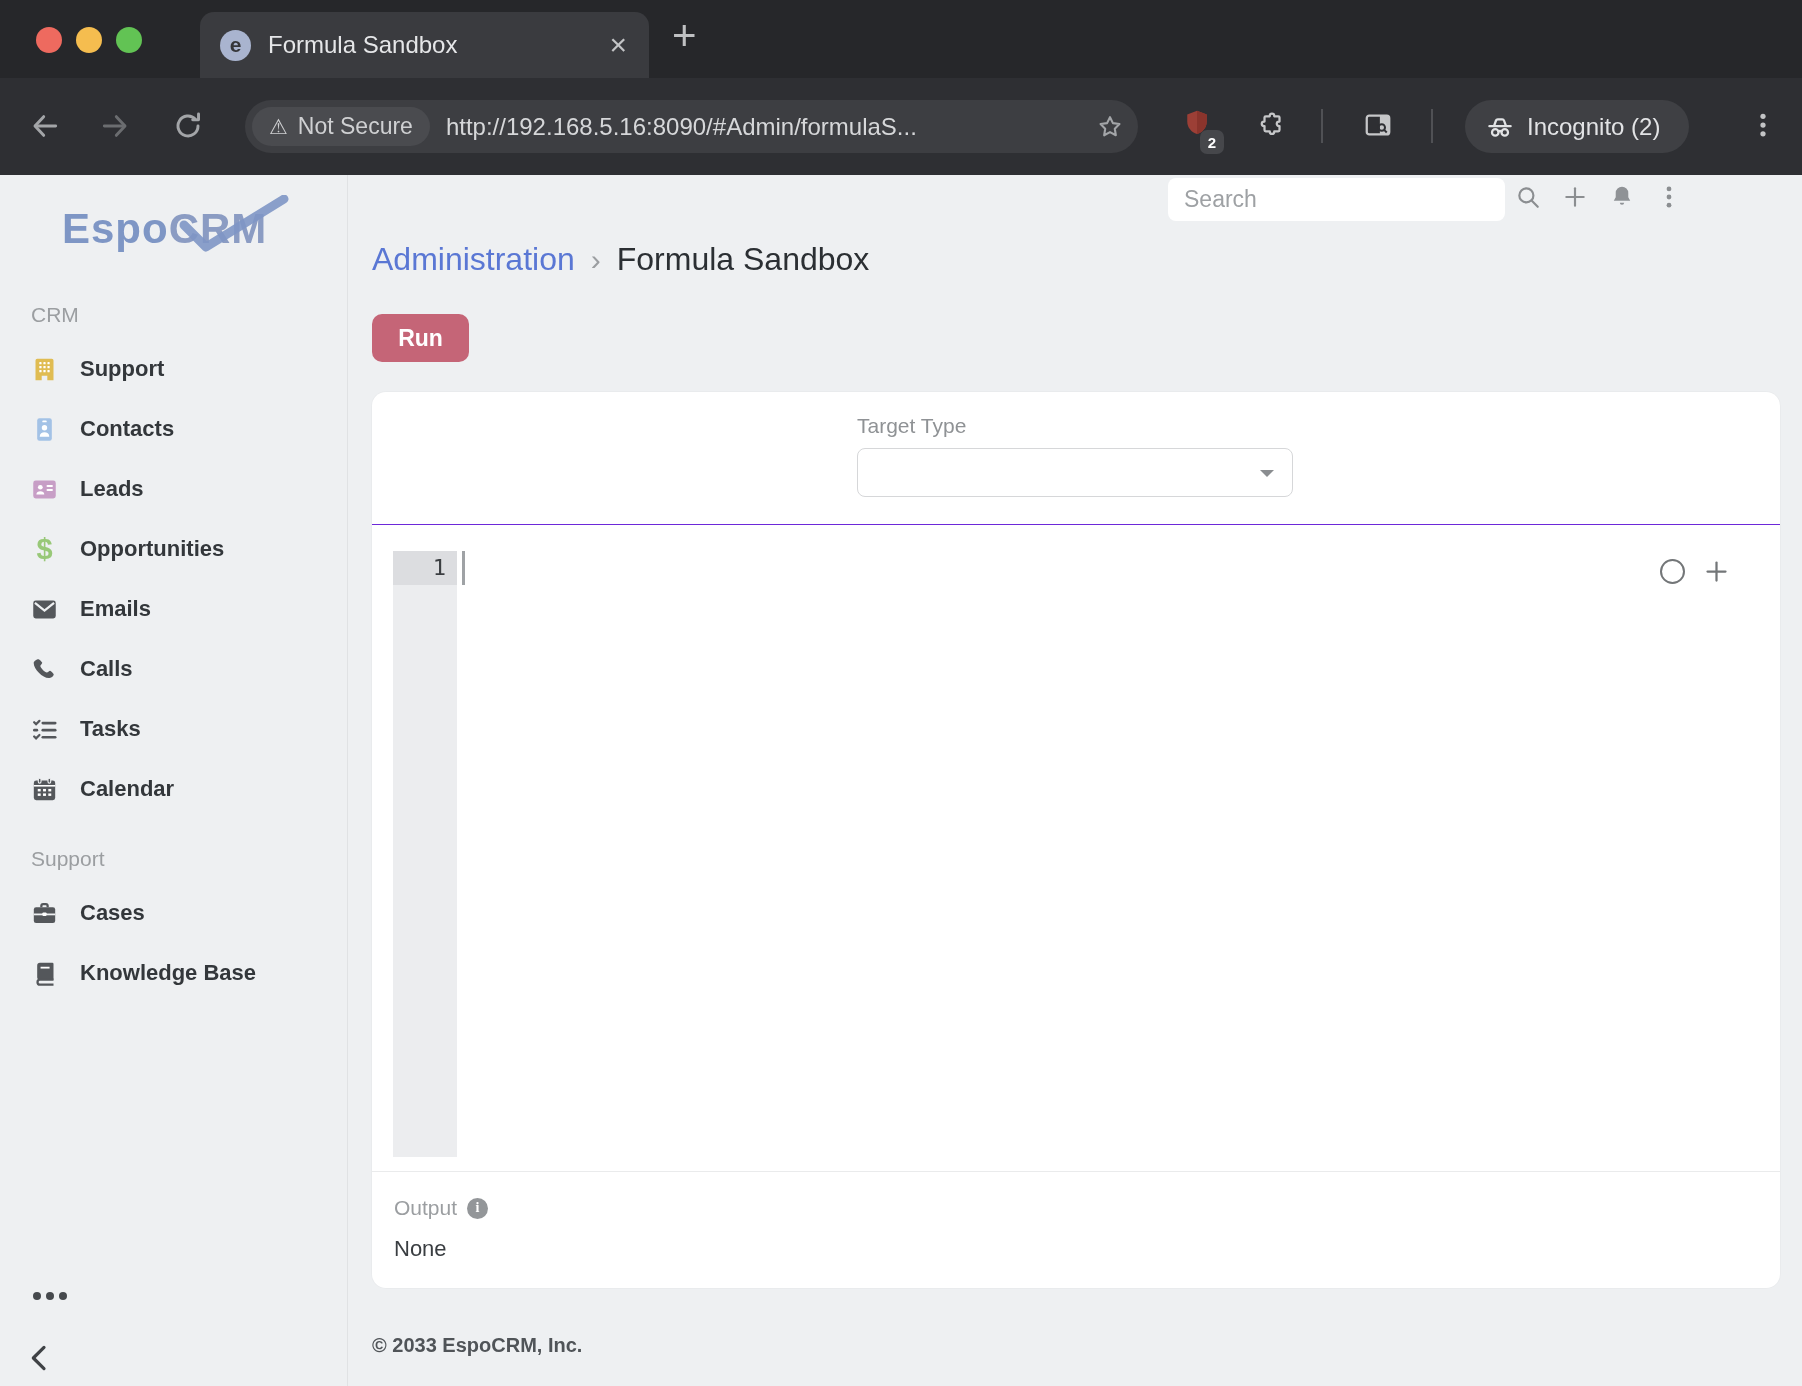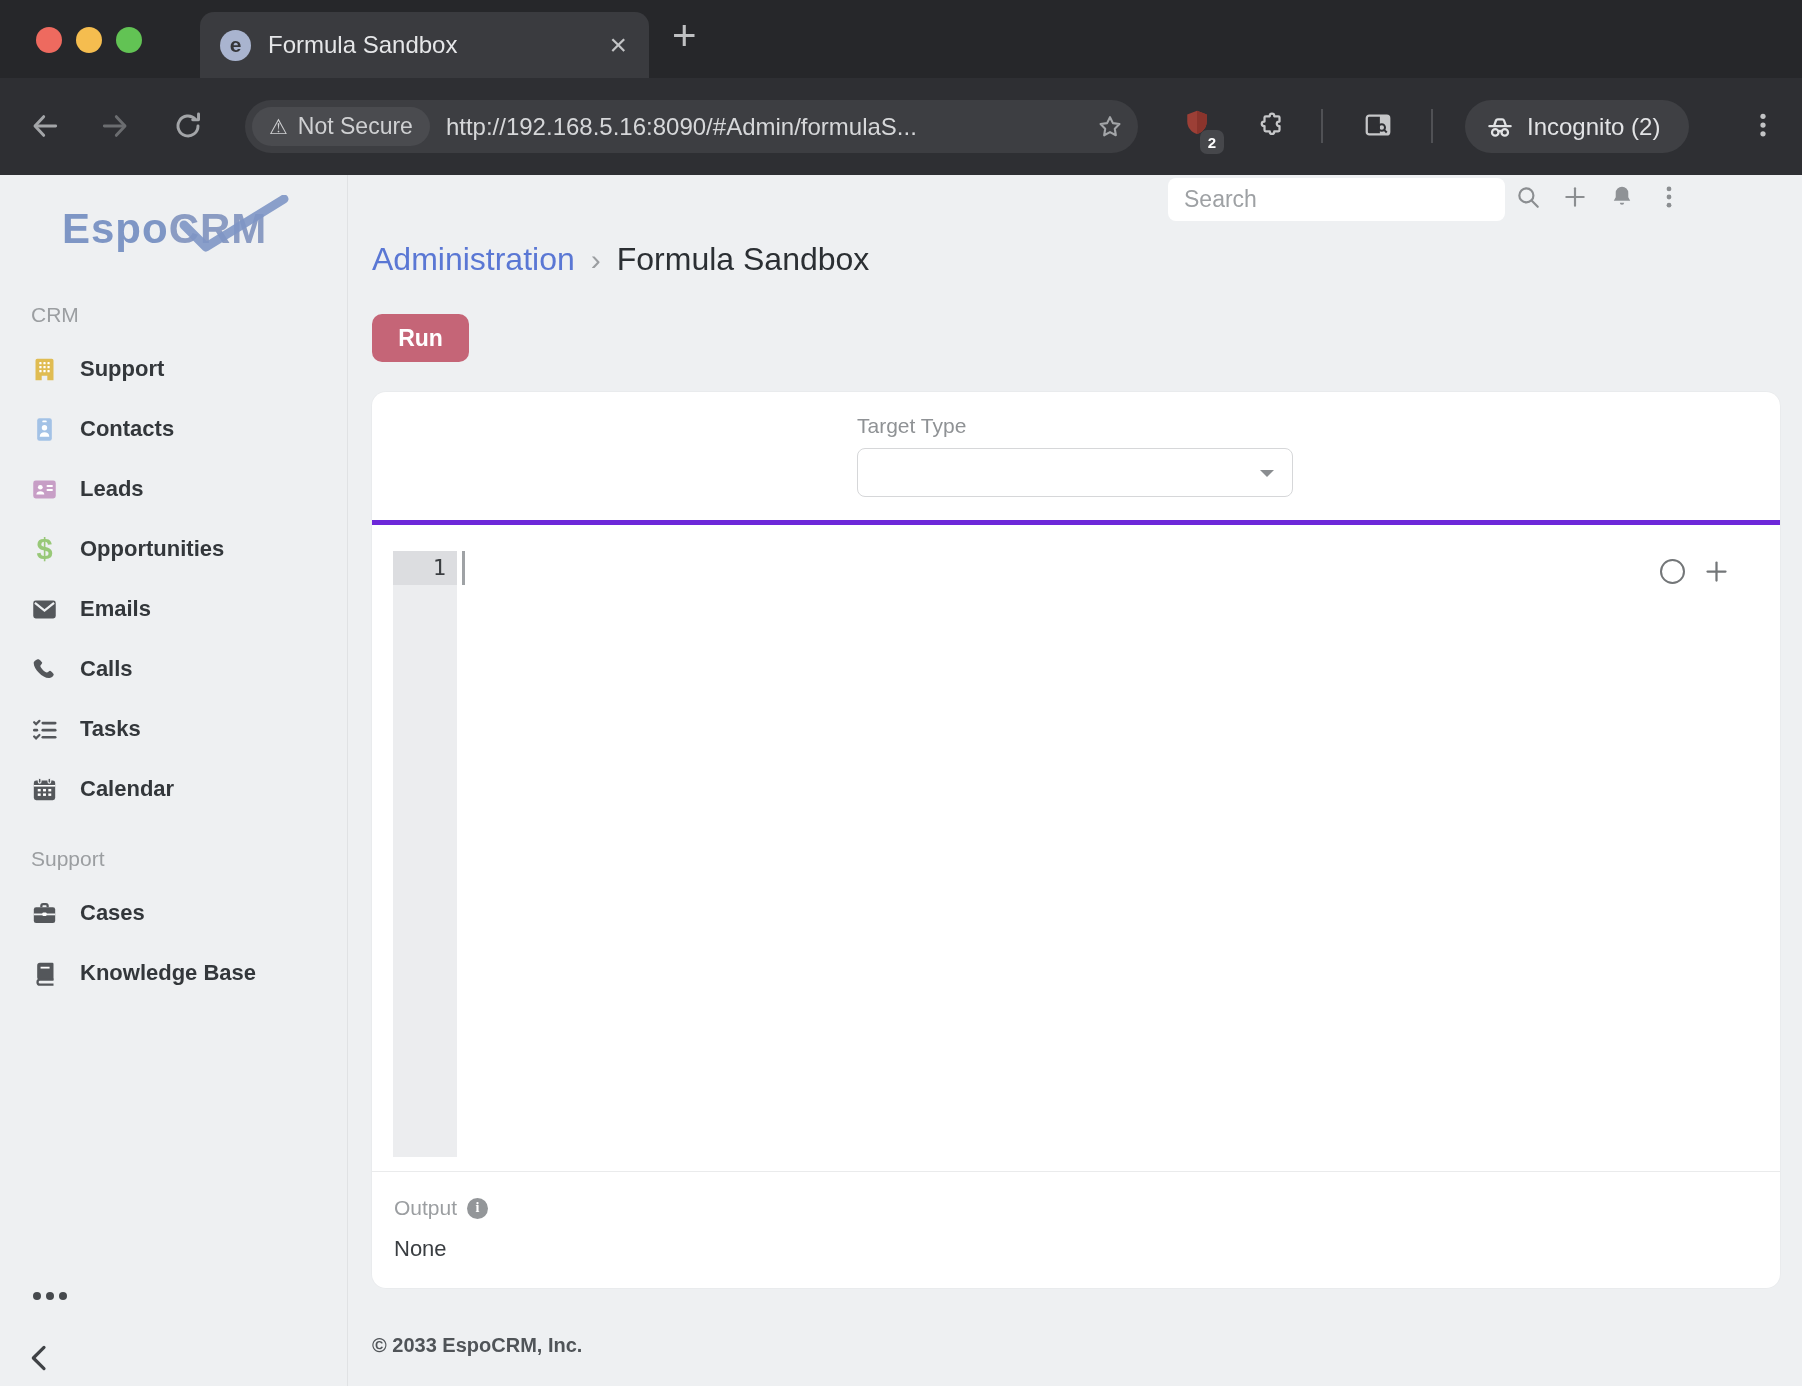--- a/index.html
+++ b/index.html
@@ -66,21 +66,21 @@
   .header-icons .hicon { width:26px; height:26px; cursor:pointer; }
 
   .breadcrumb { margin-top:8px; font-size:32px; display:flex; align-items:center; }
   .crumb-link { color:#5a77d4; cursor:pointer; text-decoration:none; }
   .crumb-sep { color:#9b9ea1; margin:0 16px; font-size:30px; }
   .crumb-current { color:#2b2f33; font-weight:500; }
 
   .run-btn { margin-top:36px; width:97px; height:48px; background:#c56577; color:#ffffff; font-size:23px; font-weight:700; border:none; border-radius:10px; cursor:pointer; display:block; font-family:"Liberation Sans",sans-serif; }
 
   .panel { margin-top:30px; height:896px; background:#ffffff; border-radius:14px; position:relative; box-shadow:0 0 0 1px rgba(0,0,0,0.02); }
-  .target-row { height:133px; border-bottom:5px solid #6d28d9; position:relative; }
+  .target-row { height:133px; border-bottom:1px solid #6d28d9; position:relative; }
   .target-label { position:absolute; left:485px; top:22px; font-size:21px; color:#8f9295; }
   .target-select { position:absolute; left:485px; top:56px; width:436px; height:49px; border:1px solid #d6d7d9; border-radius:8px; background:#fff; cursor:pointer; }
   .select-caret { position:absolute; right:18px; top:21px; width:0; height:0; border-left:7px solid transparent; border-right:7px solid transparent; border-top:7px solid #8a8d90; }
   .select-value { position:absolute; left:14px; top:11px; font-size:22px; color:#333; }
 
   .editor-row { height:647px; border-bottom:1px solid #eaebec; position:relative; cursor:text; }
   .gutter { position:absolute; left:21px; top:26px; width:64px; }
   .gutter-active { height:34px; background:#dcdde0; font-family:"DejaVu Sans Mono",monospace; font-size:22px; color:#3b3e41; text-align:right; padding-right:11px; line-height:34px; }
   .gutter-rest { height:572px; background:#ecedef; }
   .caret-bar { position:absolute; left:90px; top:26px; width:3px; height:34px; background:#9fa2a5; }

